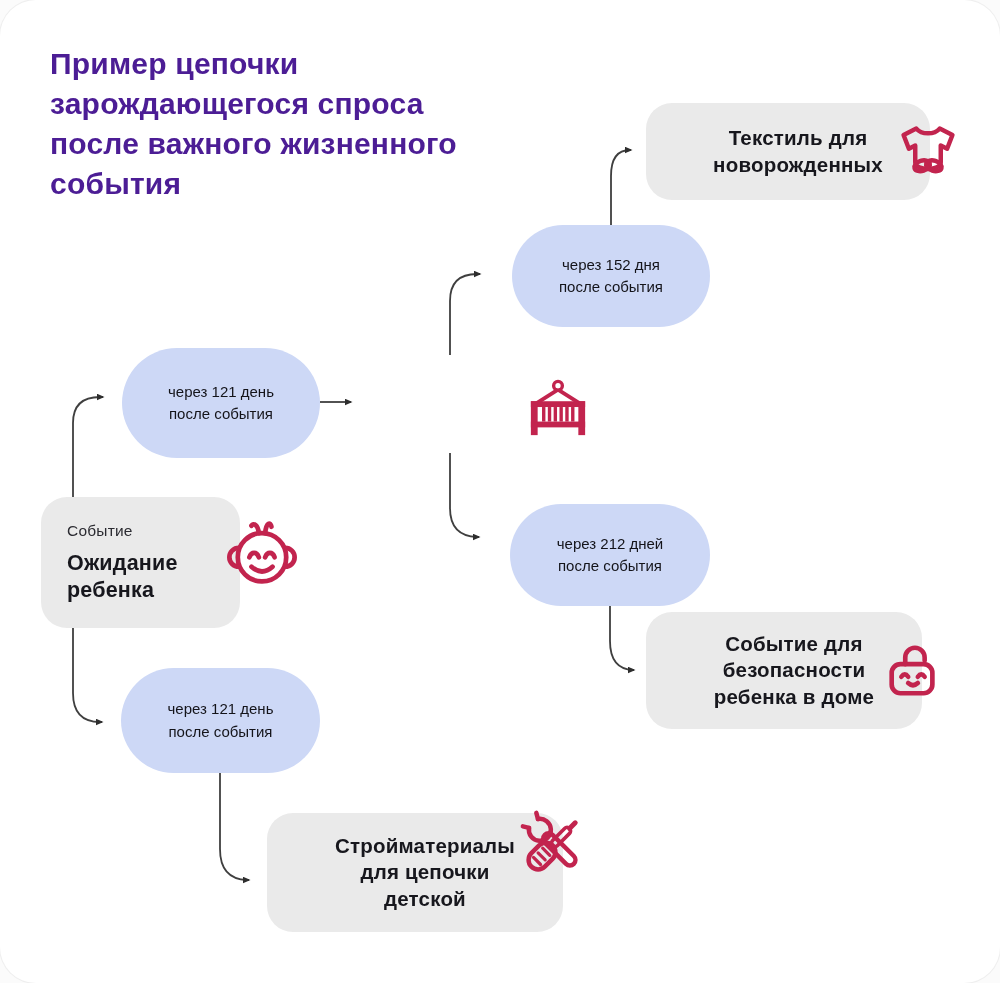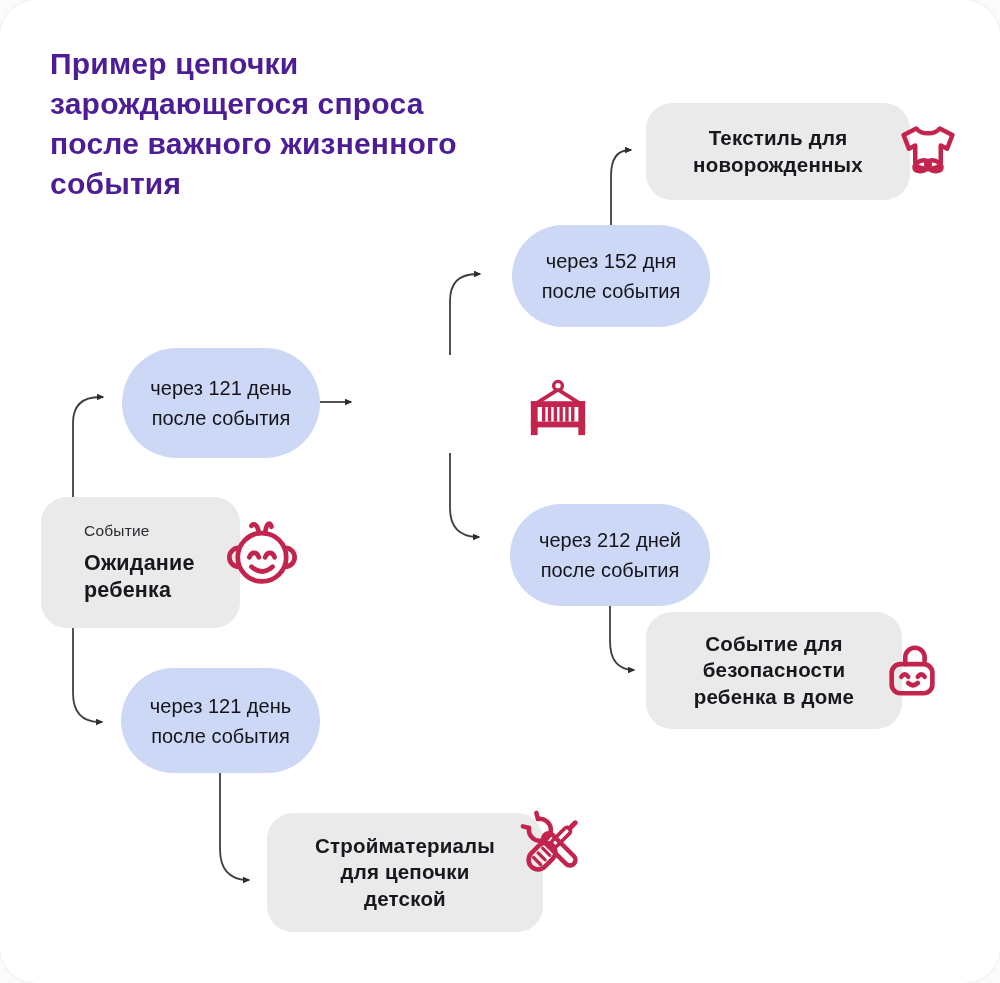--- a/index.html
+++ b/index.html
@@ -10,32 +10,32 @@
   }
   .title {
     position:absolute; left:50px; top:44px; width:470px;
     font-size:30px; font-weight:700; line-height:1.33; letter-spacing:.2px;
     color:#4c1d95; white-space:pre-line;
   }
   .connectors { position:absolute; left:0; top:0; width:1000px; height:983px; }
   .pill {
     position:absolute; background:#CDD8F6; border-radius:999px;
     display:flex; align-items:center; justify-content:center; text-align:center;
-    font-size:20px; line-height:1.5; color:#14141a; white-space:pre-line;
+    font-size:15px; line-height:1.5; color:#14141a; white-space:pre-line;
   }
   .gbox {
     position:absolute; background:#EAEAEA; border-radius:26px;
     display:flex; align-items:center; justify-content:center; text-align:center;
     font-weight:700; font-size:20.5px; line-height:1.3; letter-spacing:.2px;
-    color:#17171d; white-space:pre-line;
+    color:#17171d; white-space:pre-line;padding-left:20px;
   }
   .event-box {
     position:absolute; left:41px; top:497px; width:199px; height:131px;
     background:#EAEAEA; border-radius:26px; box-sizing:border-box;
-    padding:25px 0 0 43px; text-align:left;
+    padding:25px 0 0 26px; text-align:left;
   }
   .event-tag { font-size:15.5px; color:#2b2b31; letter-spacing:.2px; }
   .event-label {
     margin-top:10px; font-size:21.5px; font-weight:700; line-height:1.25;
     letter-spacing:.2px; color:#17171d; white-space:pre-line;
   }
   .pill-a { left:122px; top:348px; width:198px; height:110px; }
   .pill-b { left:512px; top:225px; width:198px; height:102px; }
   .pill-c { left:510px; top:488px; width:200px; height:102px;margin-top:16px; }
   .pill-d { left:121px; top:668px; width:199px; height:105px; }

